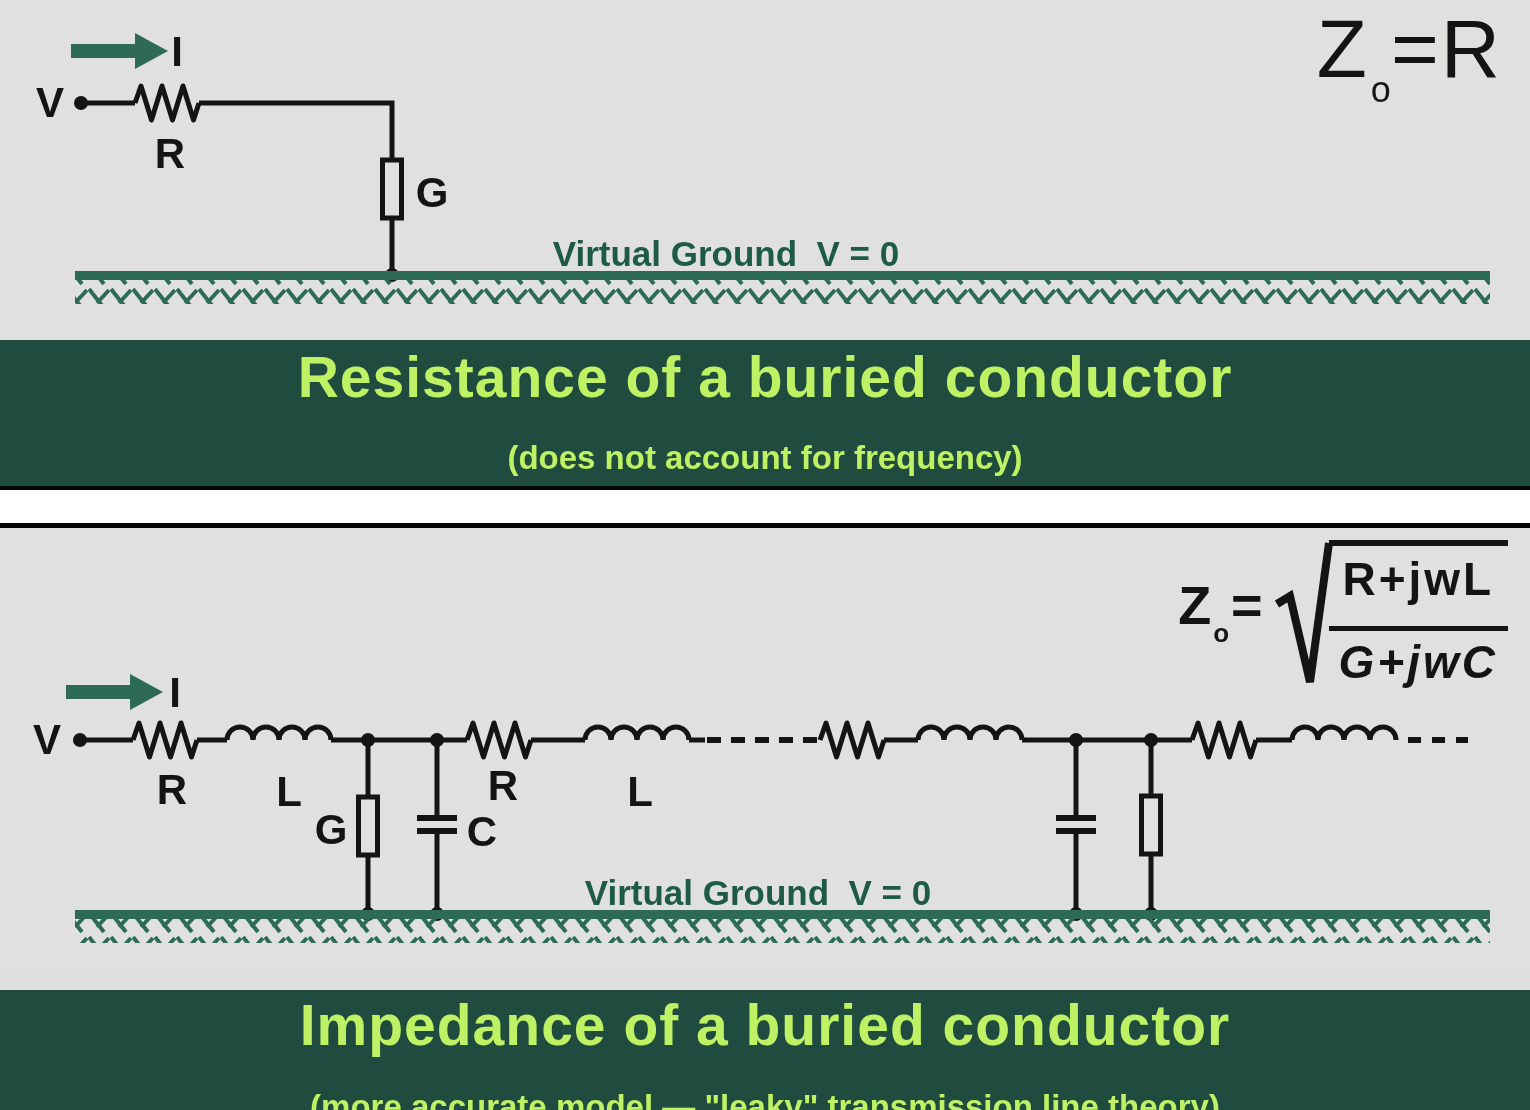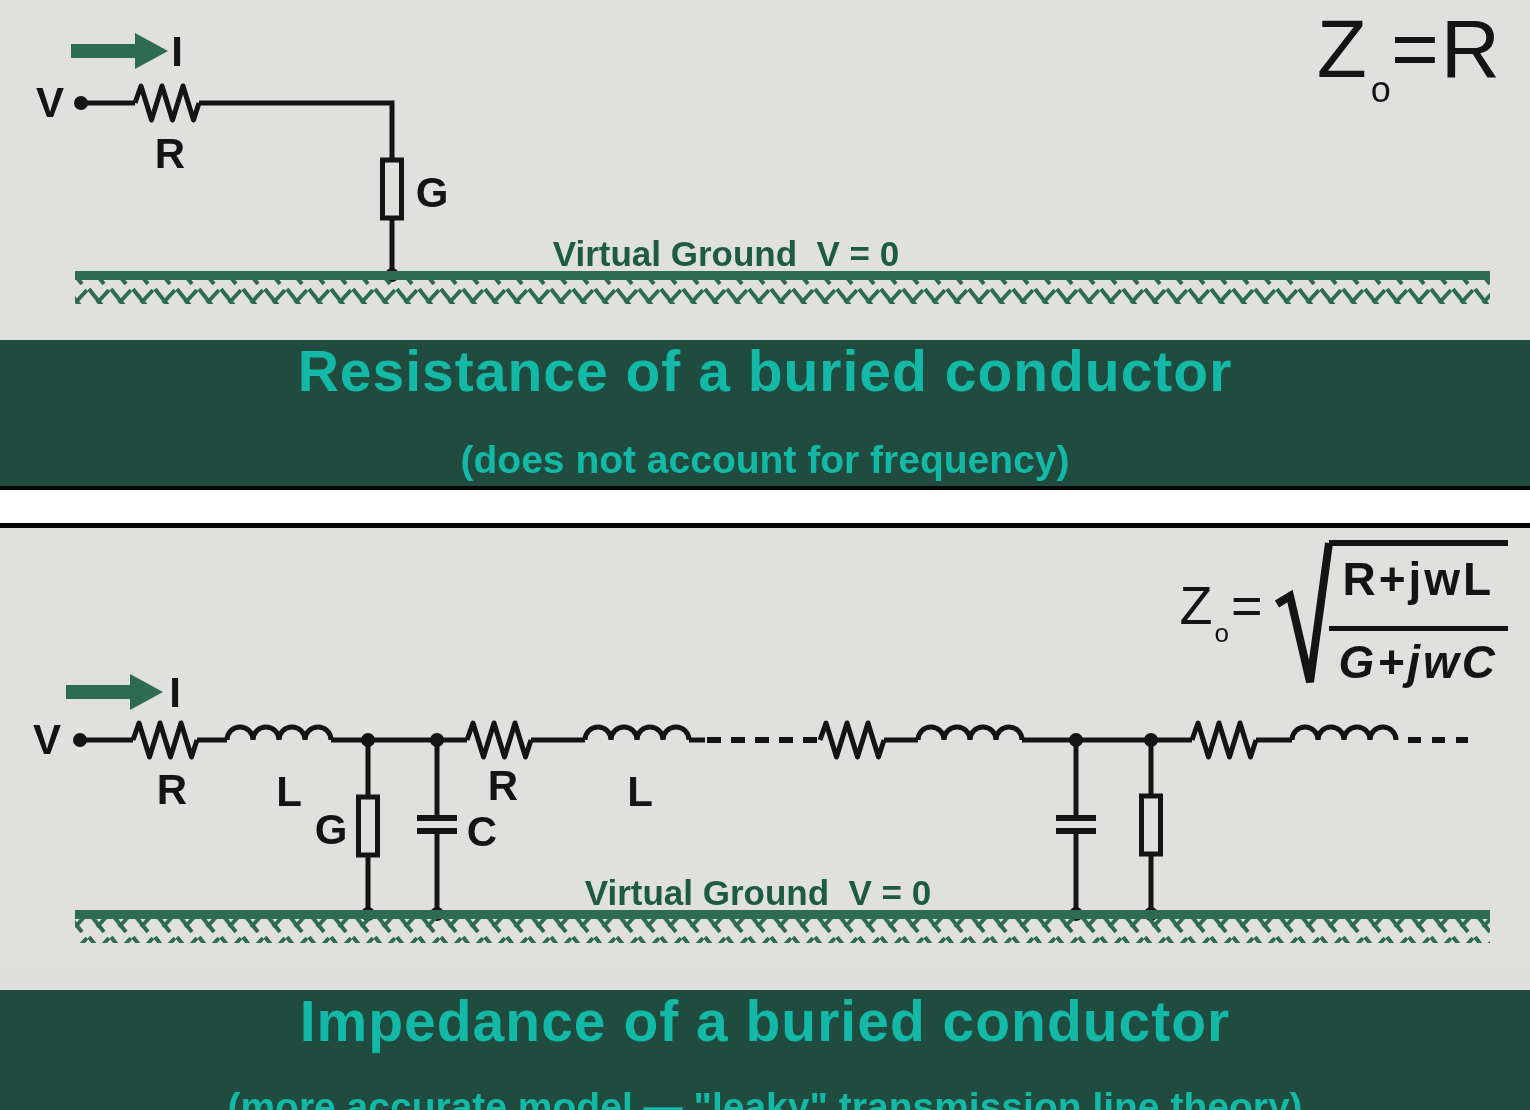--- a/index.html
+++ b/index.html
@@ -1,41 +1,41 @@
 <!DOCTYPE html>
 <html><head>
 <meta charset="utf-8">
 <style>
   html,body{margin:0;padding:0;}
   body{font-family:"Liberation Sans", sans-serif; background:#dfdfdd;}
   .page{position:relative; width:1530px; height:1110px; overflow:hidden; background:#dfdfdd;}
 
   .section{position:absolute; left:0; width:1530px;}
   .sec1{top:0; height:340px; background:#e0e0de;}
-  .banner{background:#1f4c3e; display:flex; flex-direction:column; align-items:center; justify-content:space-between; text-align:center; color:#14b8a6;}
+  .banner{background:#1f4c3e; display:flex; flex-direction:column; align-items:center; justify-content:center; text-align:center; color:#bef264;}
   .banner1{top:340px; height:146px; border-bottom:4px solid #050505;}
   .strip-white{top:490px; height:33px; background:#ffffff; border-bottom:5px solid #050505;}
   .sec2{top:528px; height:439px; background:#e0e0de;}
   .banner2{top:990px; height:143px;}
 
   .banner-title{font-size:57px; font-weight:bold; line-height:1.12; letter-spacing:1px;}
-  .banner-sub{font-size:39px; font-weight:bold; line-height:1.3;margin-top:28px;}
+  .banner-sub{font-size:33px; font-weight:bold; line-height:1.3;margin-top:28px;}
 
   svg{position:absolute; left:0; top:0;}
   svg text{font-family:"Liberation Sans", sans-serif; font-weight:bold; fill:#141414;}
   .lbl{font-size:42px;}
   .vg-label{font-size:35px; fill:#1e5b45;}
 
   
   .formula1{position:absolute; top:8px; right:28px; font-size:82px; font-weight:normal; color:#141414; line-height:1; letter-spacing:2px;}
   .formula1 sub{font-size:36px; position:relative; top:8px; left:2px; line-height:0;}
 
   
   .formula2{position:absolute; top:8px; right:22px; display:flex; align-items:flex-start; color:#141414;}
-  .f2-lhs{font-size:54px; font-weight:normal; margin-top:42px; line-height:1; letter-spacing:2px;}
+  .f2-lhs{font-size:54px; font-weight:bold; margin-top:42px; line-height:1; letter-spacing:2px;}
   .f2-lhs sub{font-size:26px; position:relative; top:6px; line-height:0;}
   .radical-svg{position:static; margin-left:10px;}
   .frac{border-top:6px solid #141414; margin-left:-4px; margin-top:4px; text-align:center; min-width:172px;}
   .frac .num{font-size:46px; font-weight:bold; letter-spacing:3px; padding:6px 10px 20px; border-bottom:5px solid #141414;}
   .frac .den{font-size:46px; font-weight:bold; letter-spacing:3px; padding:4px 10px 2px;font-style:italic;}
 </style>
 </head>
 <body>
 
 <div class="page">

